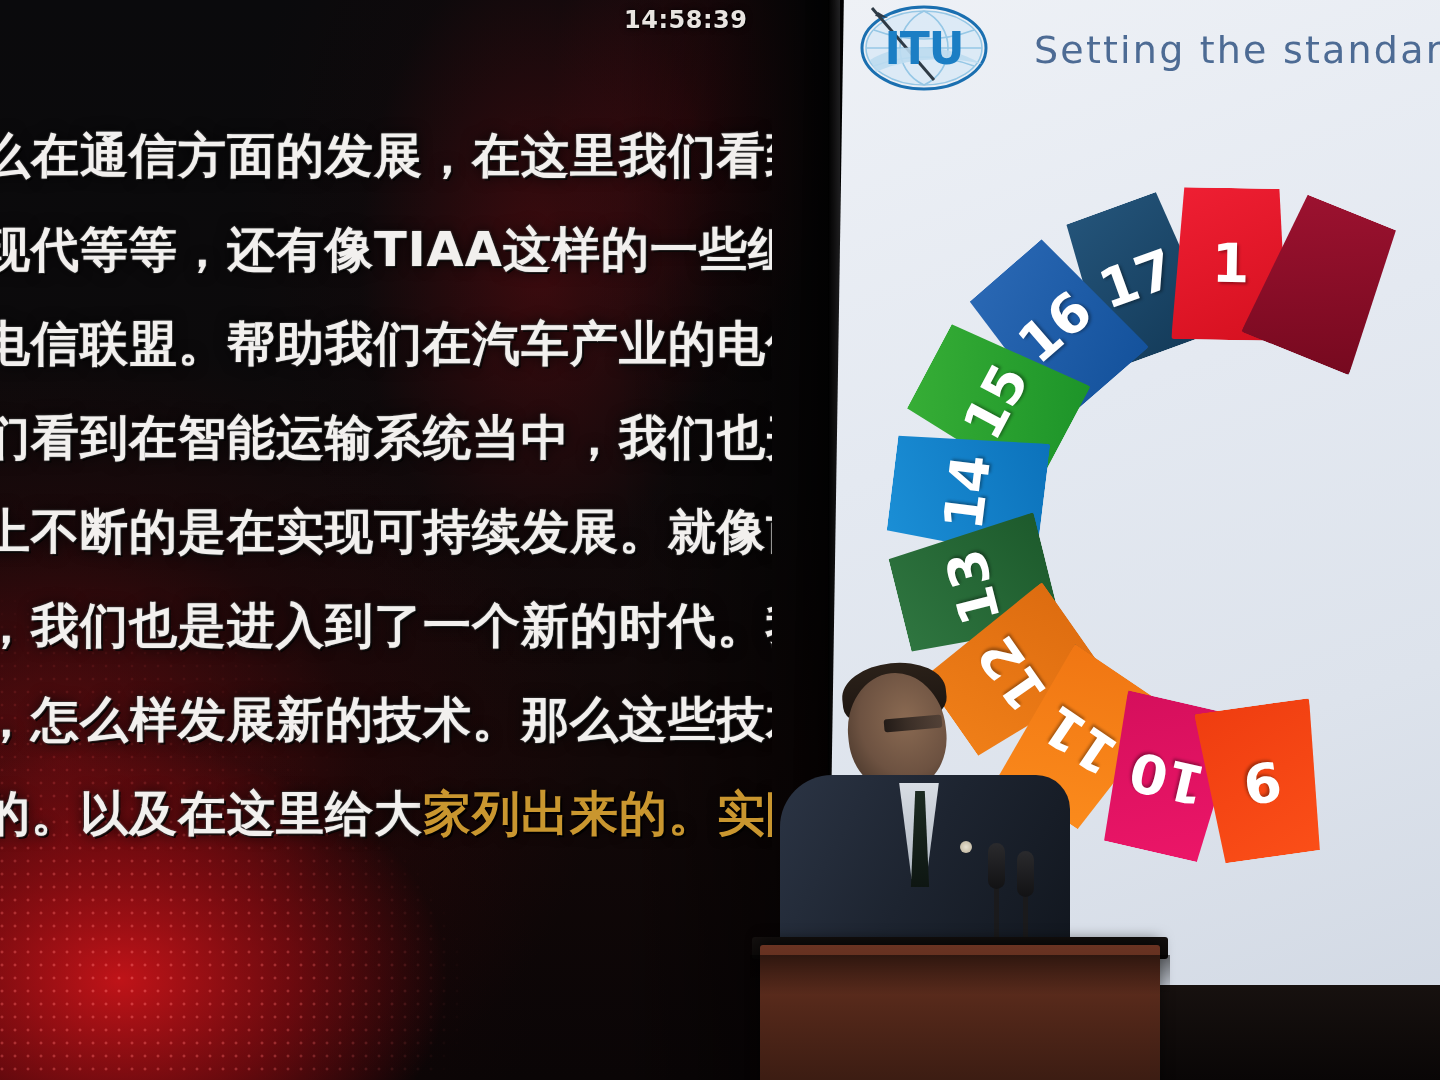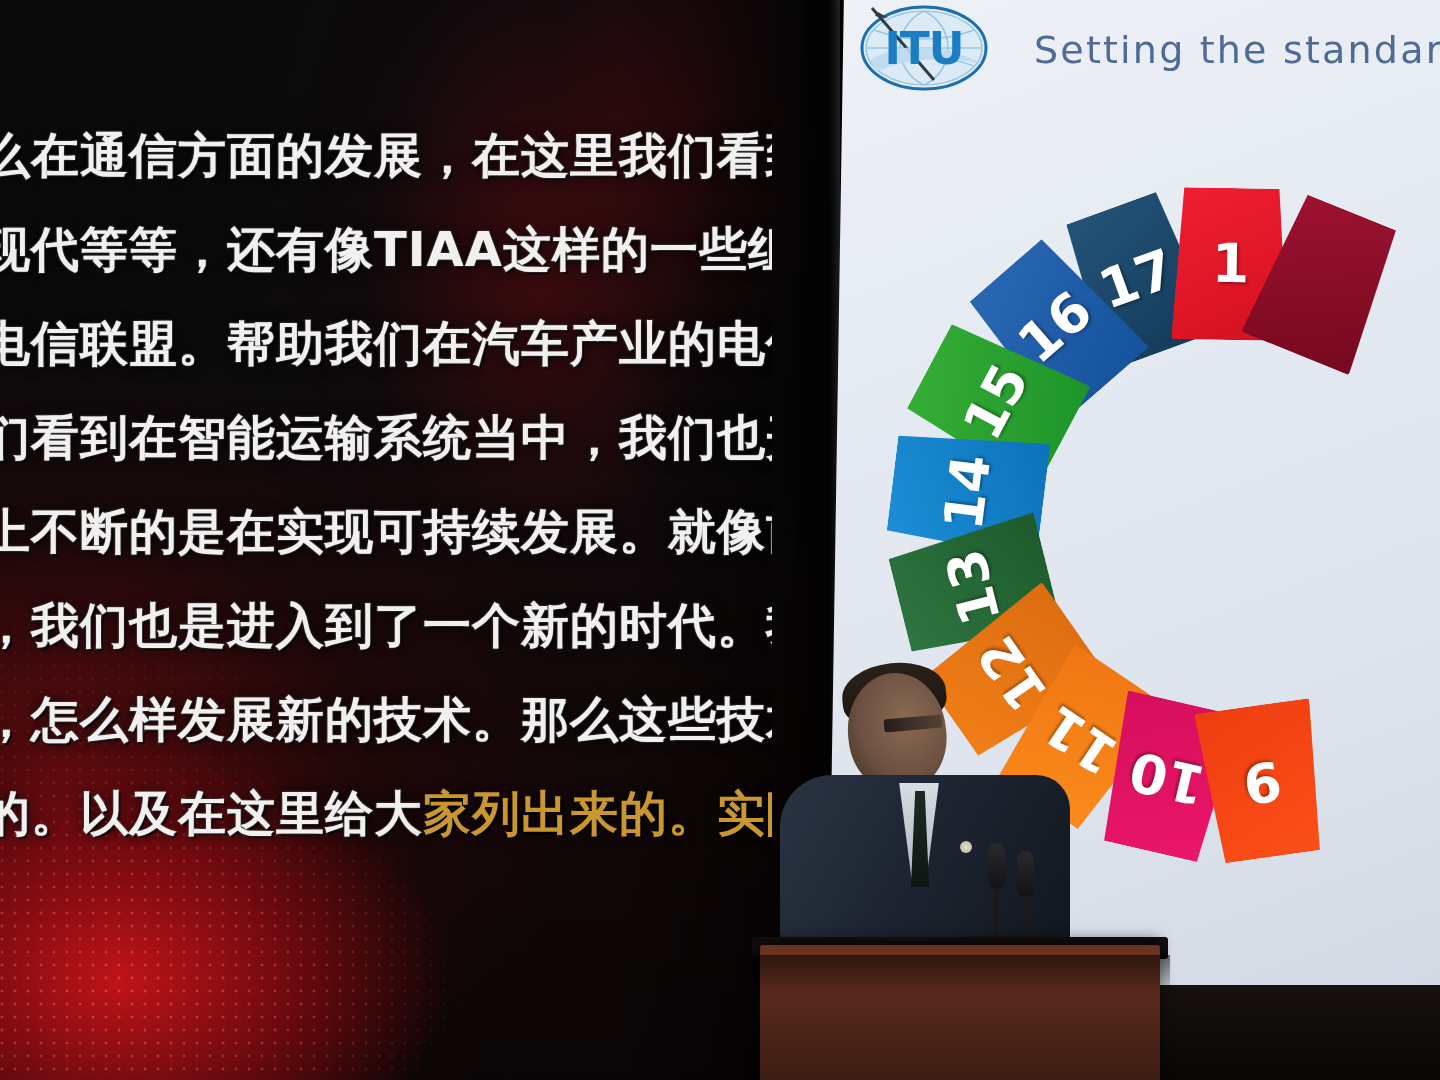--- a/index.html
+++ b/index.html
@@ -172,20 +172,21 @@
 <body>
 
 <div id="stage">
 
   <div class="led-wall">
     <div class="led-dots2"></div>
     <div class="led-dots"></div>
     <div class="vignette"></div>
   </div>
 
+  <div class="timestamp">14:58:39</div>
 
   <div class="subs">
     <div class="sub-line"><span>么在通信方面的发展，在这里我们看到一些汽车的</span><span class="hl"></span></div>
     <div class="sub-line"><span>现代等等，还有像TIAA这样的一些组织也都是加</span><span class="hl"></span></div>
     <div class="sub-line"><span>电信联盟。帮助我们在汽车产业的电信产业的发</span><span class="hl"></span></div>
     <div class="sub-line"><span>们看到在智能运输系统当中，我们也开展了许多的</span><span class="hl"></span></div>
     <div class="sub-line"><span>上不断的是在实现可持续发展。就像前面我们的省</span><span class="hl"></span></div>
     <div class="sub-line"><span>，我们也是进入到了一个新的时代。我们看到了一</span><span class="hl"></span></div>
     <div class="sub-line"><span>，怎么样发展新的技术。那么这些技术应当是对于</span><span class="hl"></span></div>
     <div class="sub-line"><span>的。以及在这里给大</span><span class="hl">家列出来的。实际上呢</span></div>

